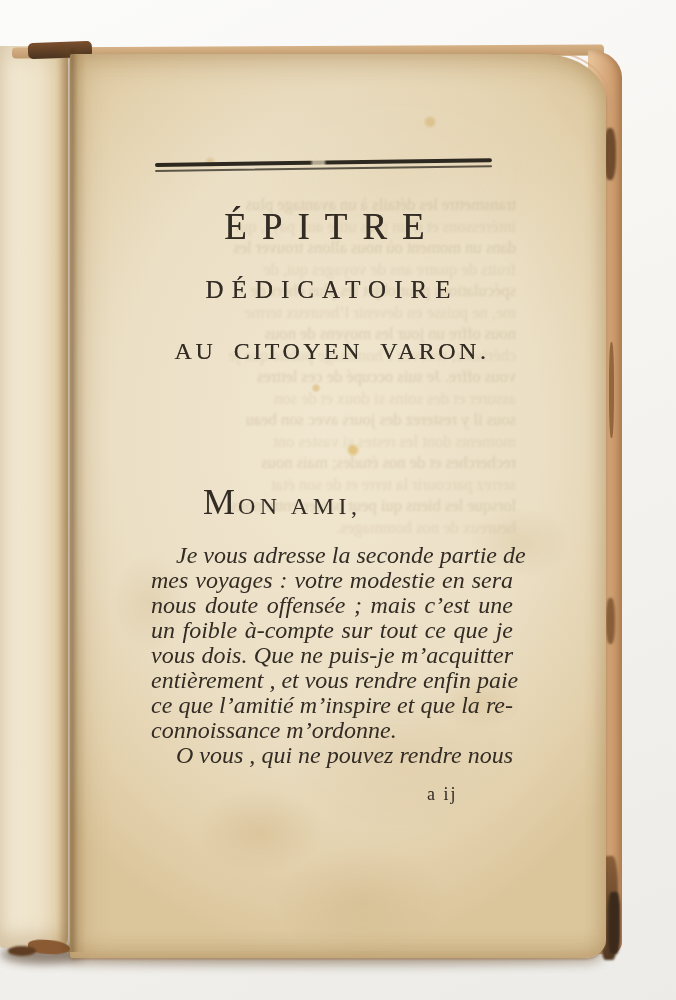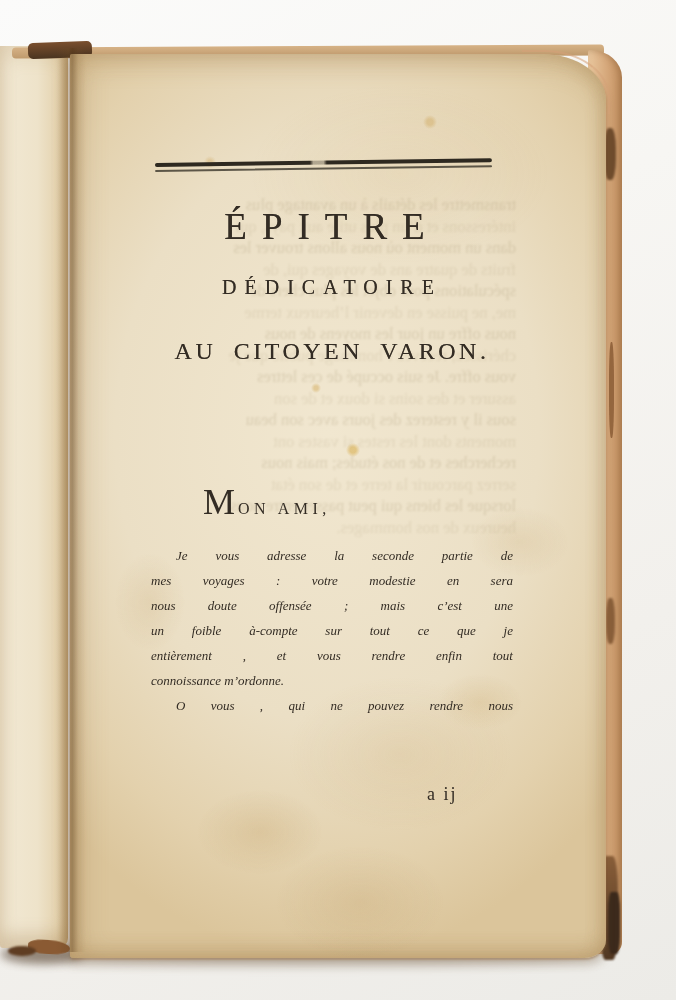--- a/index.html
+++ b/index.html
@@ -60,26 +60,26 @@
     radial-gradient(ellipse 200px 120px at 330px 120px, rgba(200,160,90,0.10), transparent 75%);}
   
   .ink{color:#332c24;}
   .rule{position:absolute;left:85px;top:109px;width:337px;transform:rotate(-0.8deg);transform-origin:left center;z-index:2;}
   .rule .thick{height:4px;border-radius:2px;
     background:linear-gradient(90deg,#2e2920 0 46%,rgba(46,41,32,0.30) 47% 50%,#2e2920 51% 100%);}
   .rule .thin{height:1.6px;margin-top:3px;background:rgba(46,41,32,0.75);border-radius:1px;}
   .title-line{position:absolute;left:78px;width:368px;text-align:center;line-height:1;z-index:2;
     text-shadow:0 0 0.6px rgba(51,44,36,0.7);}
   .t1{top:154px;font-size:37px;letter-spacing:15px;}
-  .t2{top:223px;font-size:20px;letter-spacing:8px;}
+  .t2{top:223px;font-size:25px;letter-spacing:8px;}
   .t3{top:285px;font-size:24px;letter-spacing:3.5px;word-spacing:8px;}
   .salutation{position:absolute;left:133px;top:430px;display:flex;align-items:baseline;line-height:1;z-index:2;}
   .salutation .cap{font-size:36px;}
-  .salutation .sc{font-size:16px;letter-spacing:4.5px;margin-left:3px;}
-  .body{position:absolute;left:81px;top:489px;width:362px;font-style:italic;font-size:13px;z-index:2;}
+  .salutation .sc{font-size:24px;letter-spacing:4.5px;margin-left:3px;}
+  .body{position:absolute;left:81px;top:489px;width:362px;font-style:italic;font-size:24px;z-index:2;}
   .bl{height:25px;line-height:25px;text-align:justify;text-align-last:justify;overflow:visible;white-space:nowrap;}
   .bl.ind{text-indent:25px;}
   .bl.end{text-align-last:left;}
   .sig{position:absolute;left:357px;top:731px;font-size:18px;line-height:1;letter-spacing:2px;z-index:2;}
   
   .ghost{position:absolute;left:80px;top:140px;width:366px;z-index:1;pointer-events:none;}
   .gl{height:21.5px;line-height:21.5px;font-size:16.5px;color:#8d7b54;white-space:nowrap;
     overflow:hidden;transform:scaleX(-1);filter:blur(1.1px);opacity:0.22;}
   .gl:nth-child(even){opacity:0.15;}
 </style>
@@ -140,21 +140,23 @@
     <div class="salutation ink">
       <span class="cap">M</span>
       <span class="sc">ON AMI,</span>
     </div>
 
     <div class="body ink">
       <div class="bl ind">Je vous adresse la seconde partie de</div>
       <div class="bl">mes voyages : votre modestie en sera</div>
       <div class="bl">nous doute offensée ; mais c’est une</div>
       <div class="bl">un foible à-compte sur tout ce que je</div>
-      <div class="bl">entièrement , et vous rendre enfin tout</div>
+      <div class="bl">vous dois. Que ne puis-je m’acquitter</div>
+      <div class="bl">entièrement , et vous rendre enfin paie</div>
+      <div class="bl">ce que l’amitié m’inspire et que la re-</div>
       <div class="bl end">connoissance m’ordonne.</div>
       <div class="bl ind">O vous , qui ne pouvez rendre nous</div>
     </div>
 
     <div class="sig ink">a ij</div>
   </div>
 
   <div class="gutter"></div>
 </div>
 

